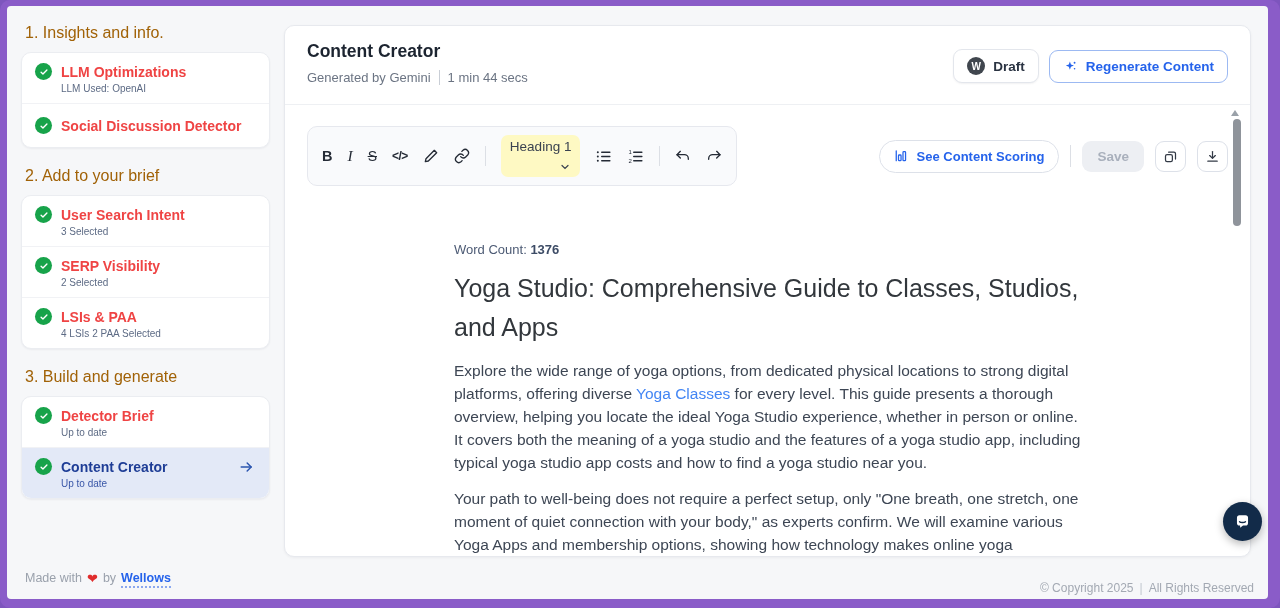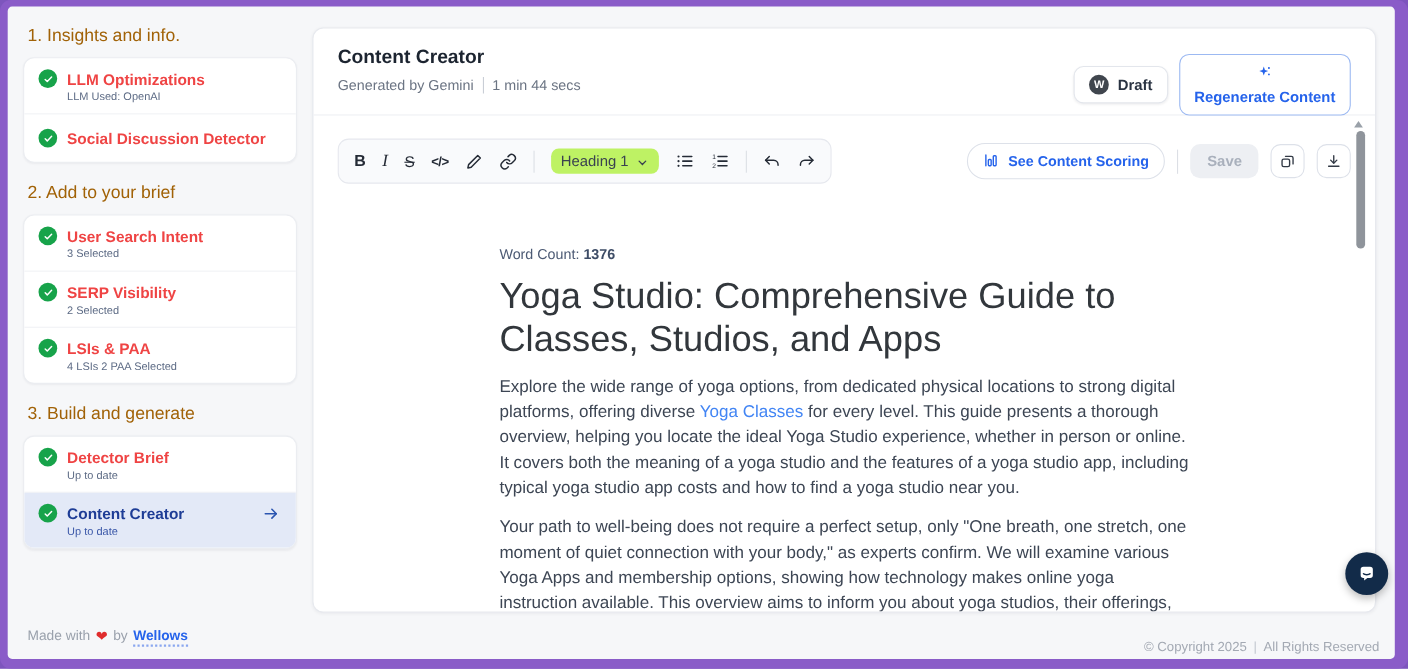--- a/index.html
+++ b/index.html
@@ -33,41 +33,41 @@
 
   
   .panel { position:absolute; left:277px; top:19px; width:967px; height:532px; background:#fff; border:1px solid #e7e9ee; border-radius:10px; box-shadow:0 1px 3px rgba(16,24,40,.05); overflow:hidden; }
   .panel-header { height:79px; padding:15px 22px 0; border-bottom:1px solid #eef0f3; display:flex; justify-content:space-between; }
   .ph-title { font-size:17.5px; font-weight:700; color:#1c2430; margin-bottom:8px; }
   .ph-sub { display:flex; align-items:center; gap:8px; font-size:13px; color:#6b7483; }
   .vbar { width:1px; height:15px; background:#c9ced6; }
   .ph-actions { display:flex; align-items:center; gap:10px; margin-top:8px; align-self:flex-start; }
   .btn-draft { display:flex; align-items:center; gap:8px; padding:7px 13px; background:#fff; border:1px solid #e3e6ec; border-radius:9px; box-shadow:0 1px 2px rgba(13,20,40,.06); font-size:13.5px; font-weight:600; color:#2a3342; cursor:pointer; }
   .wp-circle { width:18px; height:18px; border-radius:50%; background:#40464e; color:#fff; font-size:10px; font-weight:700; display:grid; place-items:center; }
-  .btn-regen { display:flex; align-items:center; gap:8px; padding:8px 13px; background:#fff; border:1.5px solid #9cb9f2; border-radius:9px; font-size:13.5px; font-weight:700; color:#2563eb; cursor:pointer;flex-direction:column; }
+  .btn-regen { display:flex; align-items:center; gap:8px; padding:8px 13px; background:#fff; border:1.5px solid #9cb9f2; border-radius:9px; font-size:13.5px; font-weight:700; color:#2563eb; cursor:pointer; }
 
   .editor { position:relative; height:453px; overflow:hidden; }
   .toolbar-row { display:flex; justify-content:space-between; align-items:center; padding:21px 22px 0; }
   .tb-box { display:flex; align-items:center; gap:15px; background:#f9fafc; border:1px solid #e6e8ee; border-radius:10px; padding:8px 14px; color:#252b36; }
   .tb-item { cursor:pointer; display:flex; align-items:center; }
   .tb-b { font-weight:800; font-size:14.5px; }
   .tb-i { font-family:"Liberation Serif", serif; font-style:italic; font-size:15.5px; }
   .tb-s { font-size:14px; text-decoration:line-through; }
   .tb-code { font-size:12px; font-weight:700; letter-spacing:-.5px; }
   .tb-div { width:1px; height:20px; background:#dcdfe5; }
-  .tb-heading { display:flex; align-items:flex-end; gap:7px; background:#bef264; border-radius:7px; padding:4px 9px; font-size:13.5px; color:#3a4250; cursor:pointer; }
+  .tb-heading { display:flex; align-items:flex-end; gap:7px; background:#fef9c3; border-radius:7px; padding:4px 9px; font-size:13.5px; color:#3a4250; cursor:pointer;flex-direction:column; }
   .tb-right { display:flex; align-items:center; gap:11px;justify-content:flex-end; }
   .btn-scoring { display:flex; align-items:center; gap:8px; padding:8px 14px; border:1px solid #dde1e9; border-radius:18px; background:#fff; color:#2563eb; font-weight:600; font-size:13px; cursor:pointer; }
   .btn-save { padding:8px 15px; background:#edeff3; color:#a9b0bc; font-weight:600; font-size:13.5px; border-radius:9px; cursor:default; }
   .icon-btn { width:31px; height:31px; border:1px solid #dde1e9; border-radius:9px; background:#fff; display:grid; place-items:center; color:#333a46; cursor:pointer; }
 
   .doc { width:627px; margin:56px auto 0; }
   .wc { font-size:13px; color:#4c5a74; }
   .wc b { color:#3d4c66; }
-  .doc-title { margin-top:12px; font-size:33px; line-height:38.5px; font-weight:400; color:#32373c; }
+  .doc-title { margin-top:12px; font-size:25px; line-height:38.5px; font-weight:400; color:#32373c; }
   .doc p { margin-top:13px; font-size:15.5px; line-height:23px; color:#3d4654; }
   .doc p a { color:#4285f4; text-decoration:none; cursor:pointer; }
 
   .sb-arrow { position:absolute; right:11px; top:84px; width:0; height:0; border-left:4px solid transparent; border-right:4px solid transparent; border-bottom:6px solid #9aa1a9; }
   .sb-thumb { position:absolute; right:9px; top:93px; width:8px; height:107px; background:#8f949b; border-radius:5px; cursor:grab; }
 
   .chat { position:absolute; left:1216px; top:496px; width:39px; height:39px; border-radius:50%; background:#122b49; display:grid; place-items:center; box-shadow:0 3px 8px rgba(0,0,0,.28); cursor:pointer; }
 </style>
 </head>
 <body>

